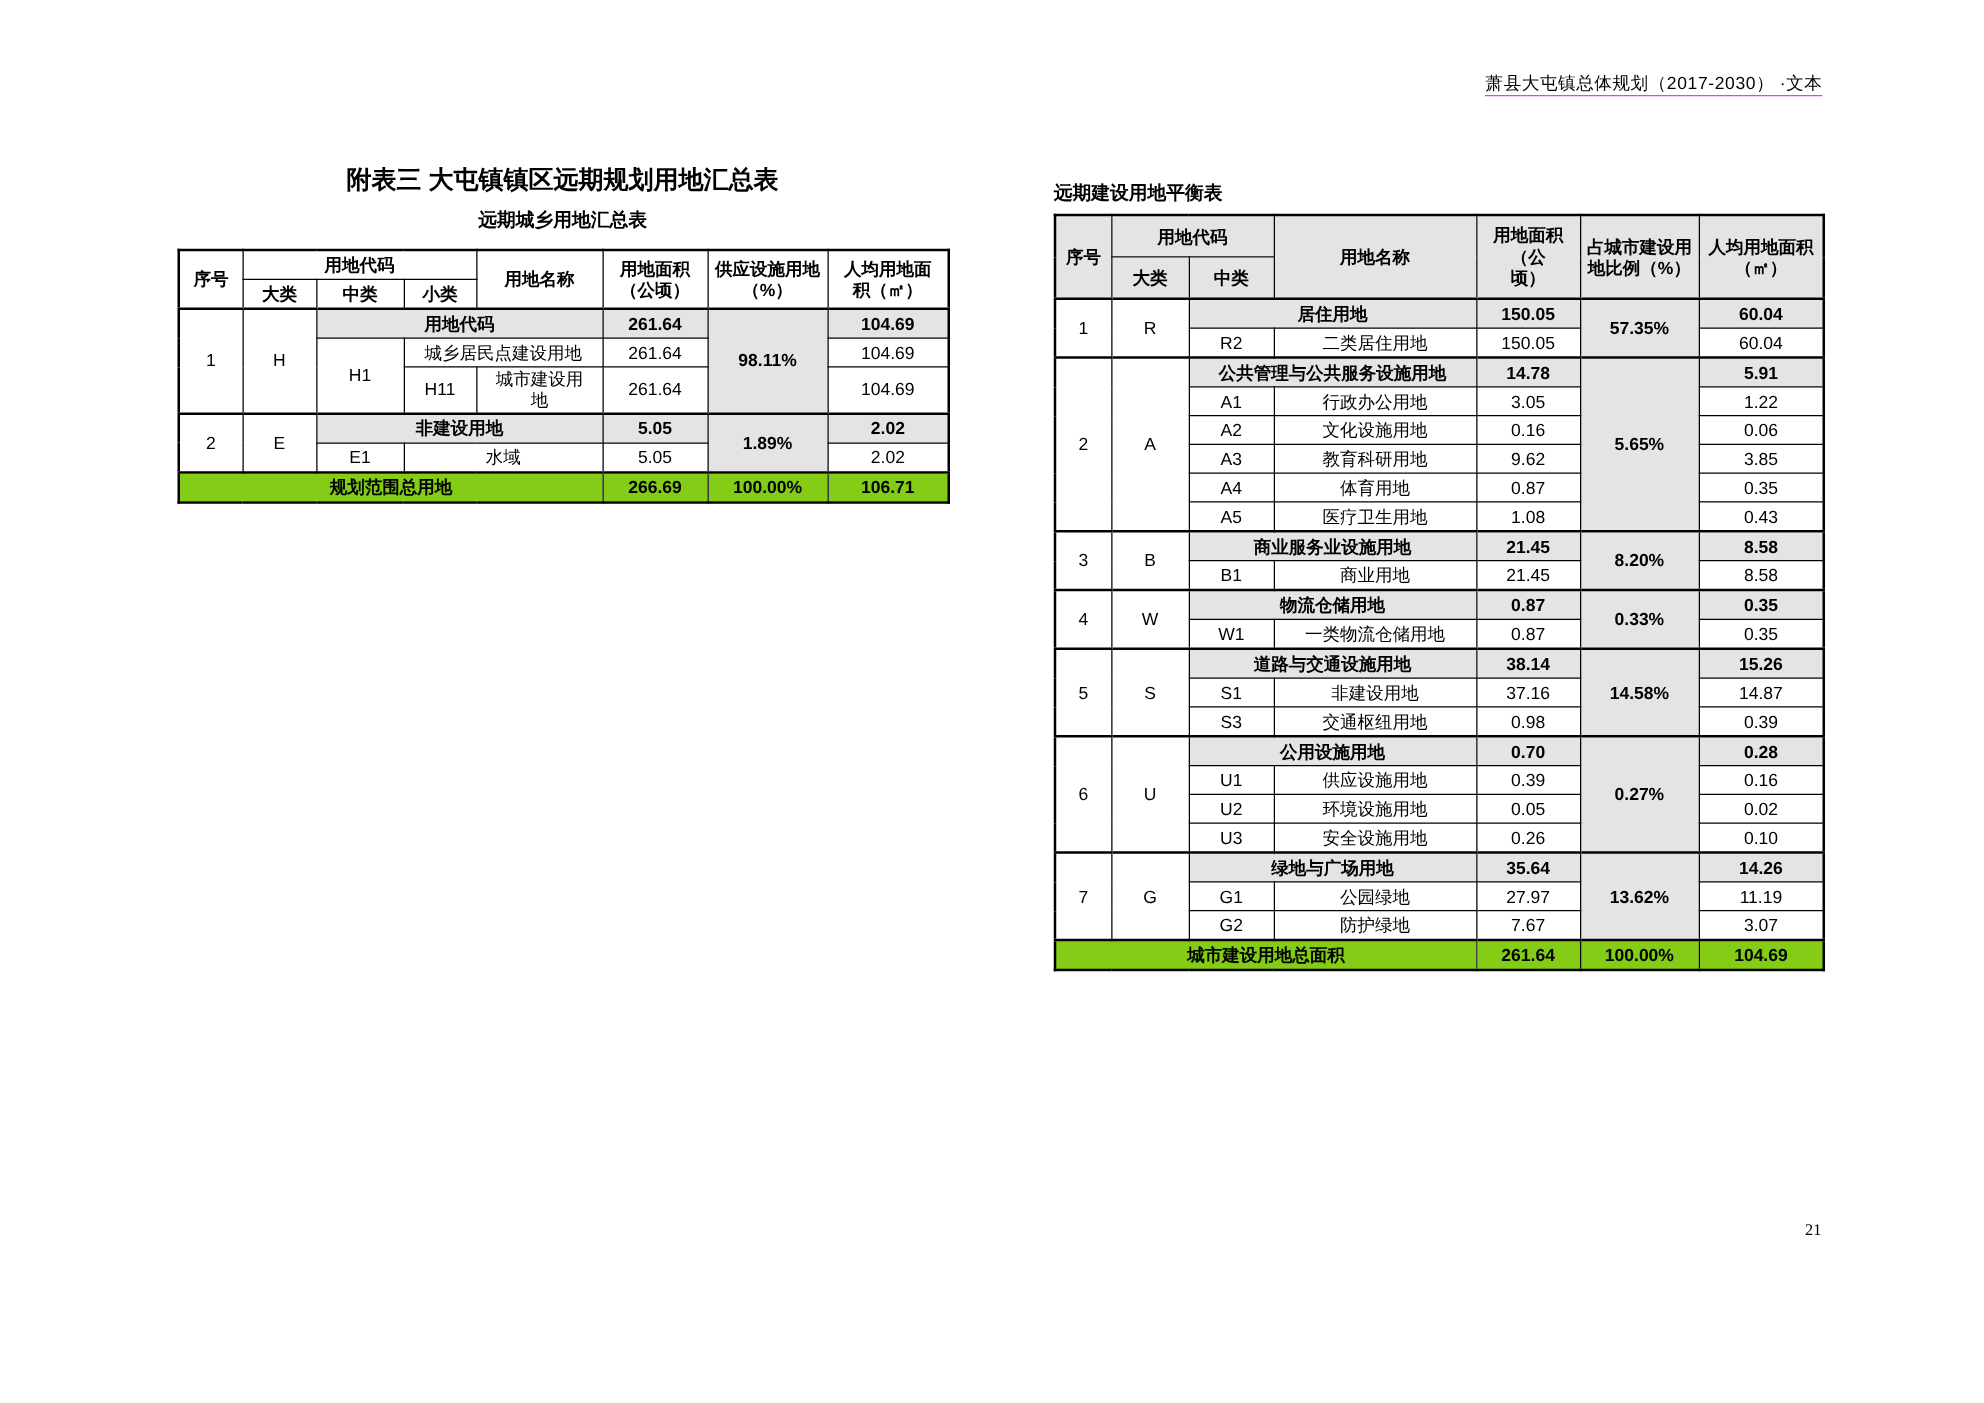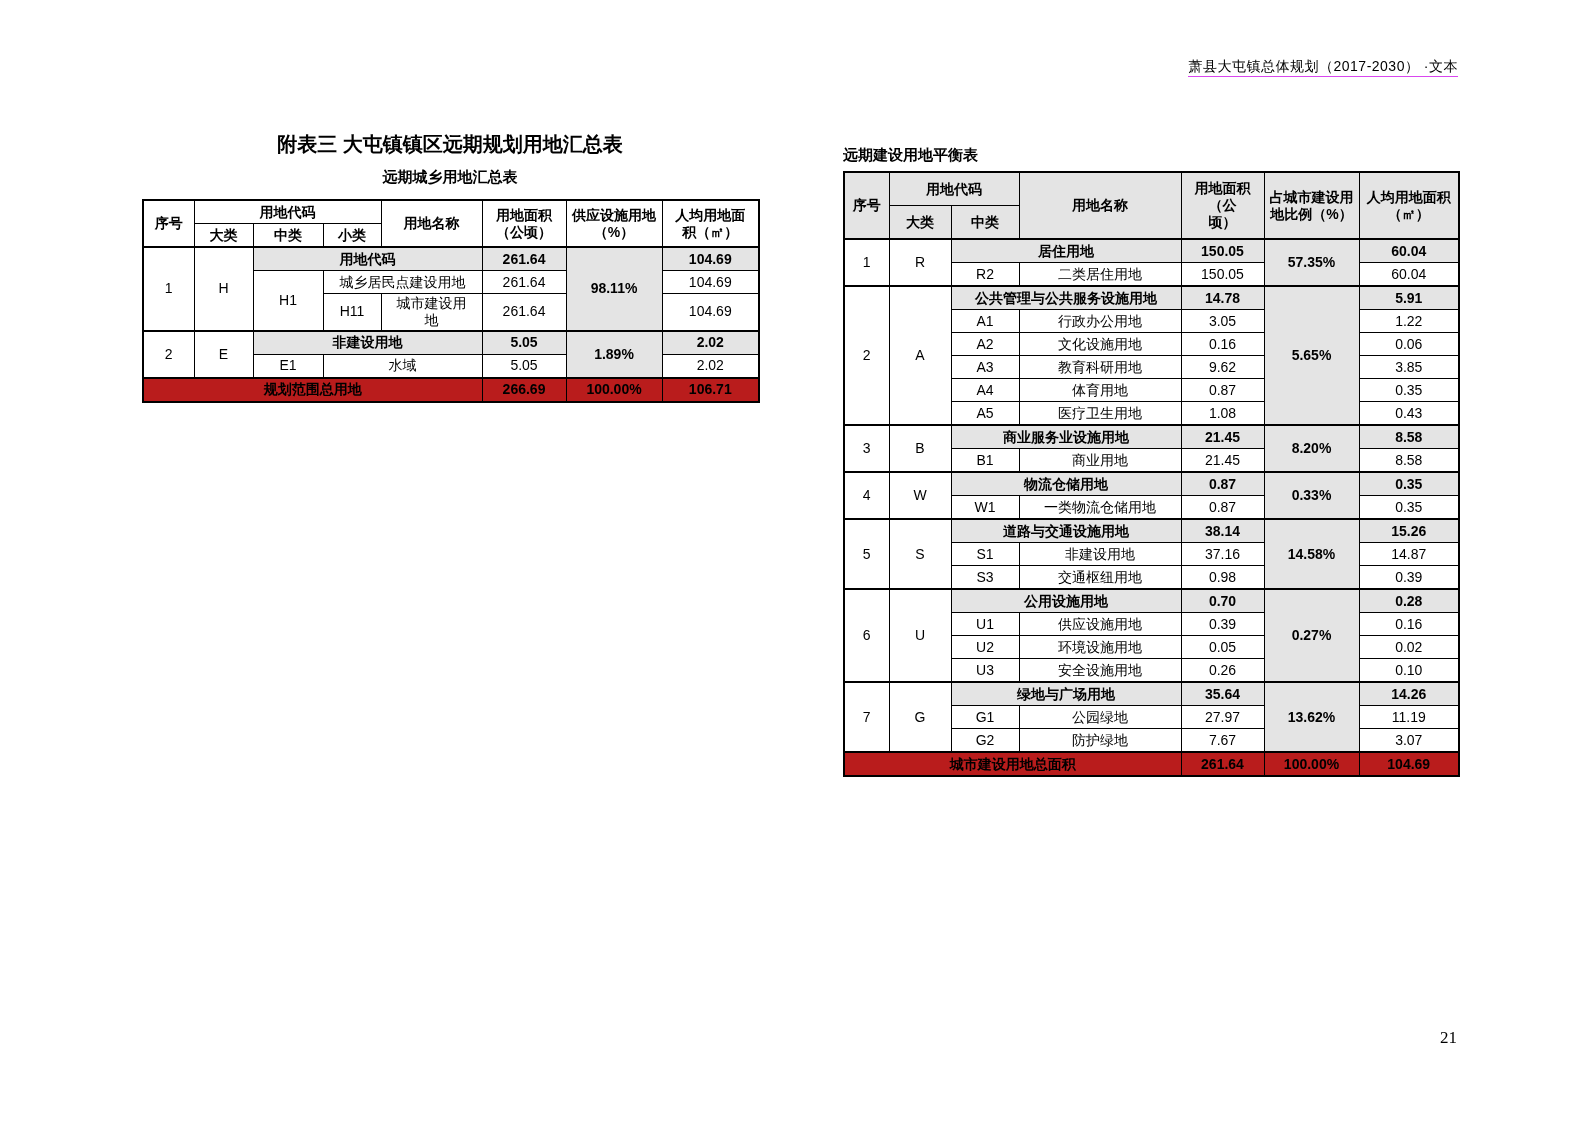--- a/index.html
+++ b/index.html
@@ -5,21 +5,21 @@
   html,body{margin:0;padding:0;}
   body{
     width:1587px;height:1122px;position:relative;background:#ffffff;
     font-family:"Liberation Sans",sans-serif;color:#000;
   }
   .page-header{
     position:absolute;top:58px;right:129px;font-size:14px;letter-spacing:.5px;
   }
   .page-header .uline{border-bottom:1px solid #d946ef;padding-bottom:2px;}
   .page-number{
-    position:absolute;top:1028px;right:130px;font-size:17px;
+    position:absolute;top:976px;right:130px;font-size:13px;
     font-family:"Liberation Serif",serif;
   }
   .left-block{position:absolute;left:142px;top:132px;width:616px;}
   .right-block{position:absolute;left:843px;top:146px;width:615px;}
   .main-title{font-size:20px;font-weight:bold;text-align:center;line-height:24px;}
   .sub-title{font-size:15px;font-weight:bold;text-align:center;margin-top:12px;line-height:18px;}
   .rt-title{font-size:15px;font-weight:bold;text-align:left;line-height:18px;}
   table{
     border-collapse:collapse;table-layout:fixed;width:100%;
     font-size:14px;border:2px solid #000;
@@ -29,21 +29,21 @@
   td{
     border:1px solid #000;text-align:center;vertical-align:middle;
     padding:1px 2px;height:20px;line-height:1.2;overflow:hidden;
   }
   thead td{font-weight:bold;}
   .rt thead td{height:30px;}
   tr.sec > td{border-top:2px solid #000;}
   .g{background:#e4e4e4;}
   .b{font-weight:bold;}
   .wrap{white-space:pre-line;}
-  tr.total > td{background:#b91c1c;font-weight:bold;}
+  tr.total > td{background:#84cc16;font-weight:bold;}
 </style>
 </head>
 <body>
 
 <div class="page-header">
   <span class="uline">萧县大屯镇总体规划（2017-2030） ·文本</span>
 </div>
 
 <div class="left-block">
   <div class="main-title">附表三 大屯镇镇区远期规划用地汇总表</div>

